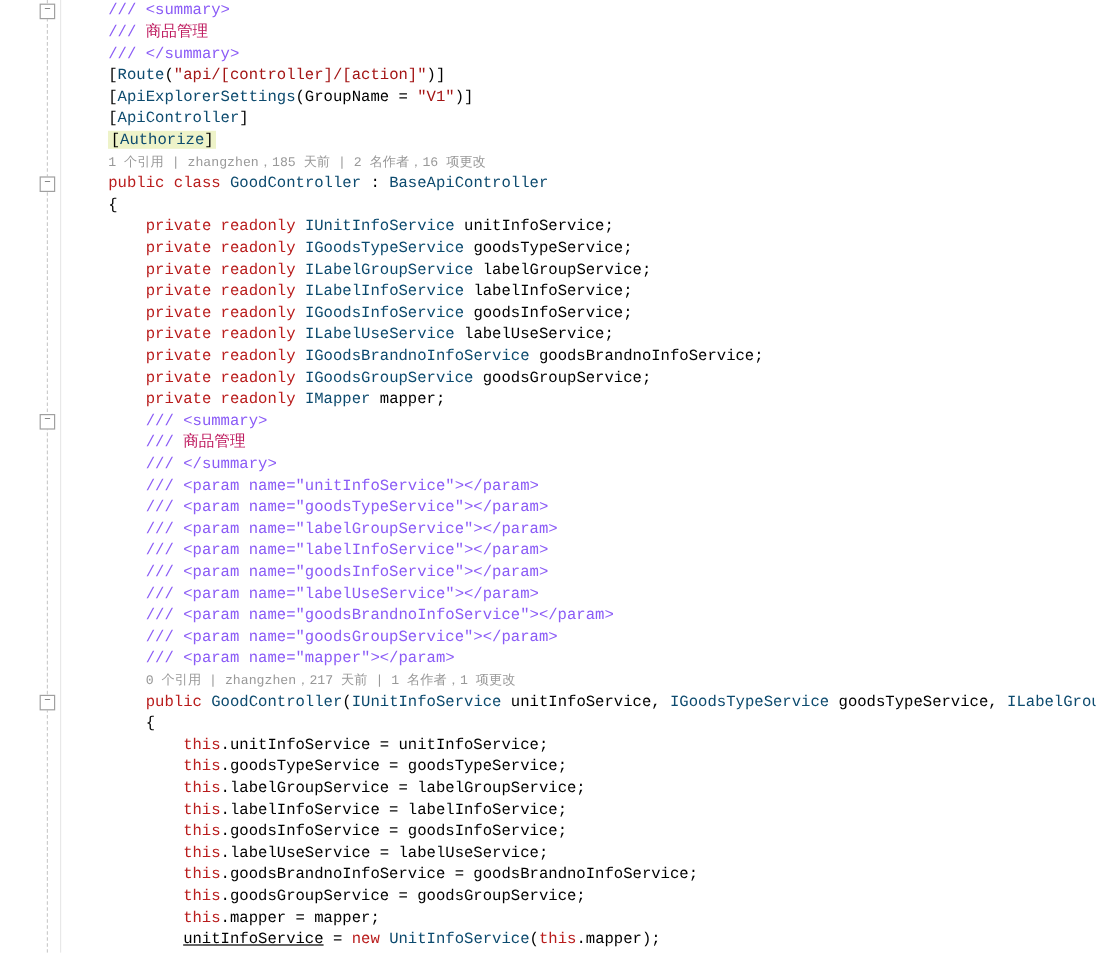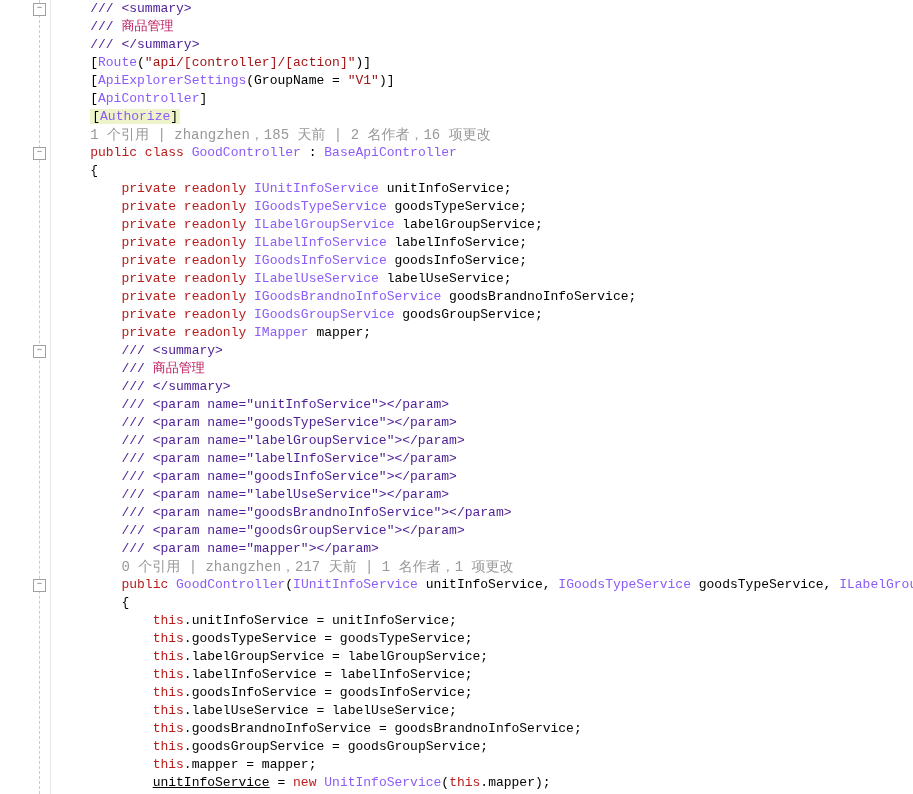--- a/index.html
+++ b/index.html
@@ -3,26 +3,26 @@
 <meta charset="utf-8">
 <style>
   html,body{margin:0;padding:0;background:#fff;font-family:Consolas,'Courier New',monospace;font-size:13px;line-height:18px;color:#000;overflow:hidden}
   .editor{display:flex;width:913px;height:794px;overflow:hidden}
   .gutter{flex:0 0 50px;background:#fff;border-right:1px solid #e8e8e8;position:relative}
   .fold{position:absolute;right:4px;width:11px;height:11px;border:1px solid #a0a0a0;background:#fff;cursor:pointer;font-size:9px;line-height:9px;text-align:center;color:#666}
   .guide{position:absolute;right:9px;width:1px;border-left:1px dashed #ccc;top:0;bottom:0}
   .code{flex:1;padding-left:8px;white-space:pre;position:relative}
   .hl{background:#eef3c9;padding:0 2px}
   .line{height:18px}
-  .c-doc{color:#4c1d95}
+  .c-doc{color:#8b5cf6}
   .c-summary{color:#be185d}
   .c-kw{color:#b91c1c}
-  .c-type{color:#8b5cf6}
+  .c-type{color:#0c4a6e}
   .c-str{color:#a31515}
-  .c-codelens{color:#999;font-size:14px}
+  .c-codelens{color:#999;font-size:11px}
 </style>
 </head>
 <body>
 
 <div class="editor">
   <div class="gutter">
     <div class="guide"></div>
     <div class="fold" style="top:3px">−</div>
     <div class="fold" style="top:147px">−</div>
     <div class="fold" style="top:345px">−</div>

